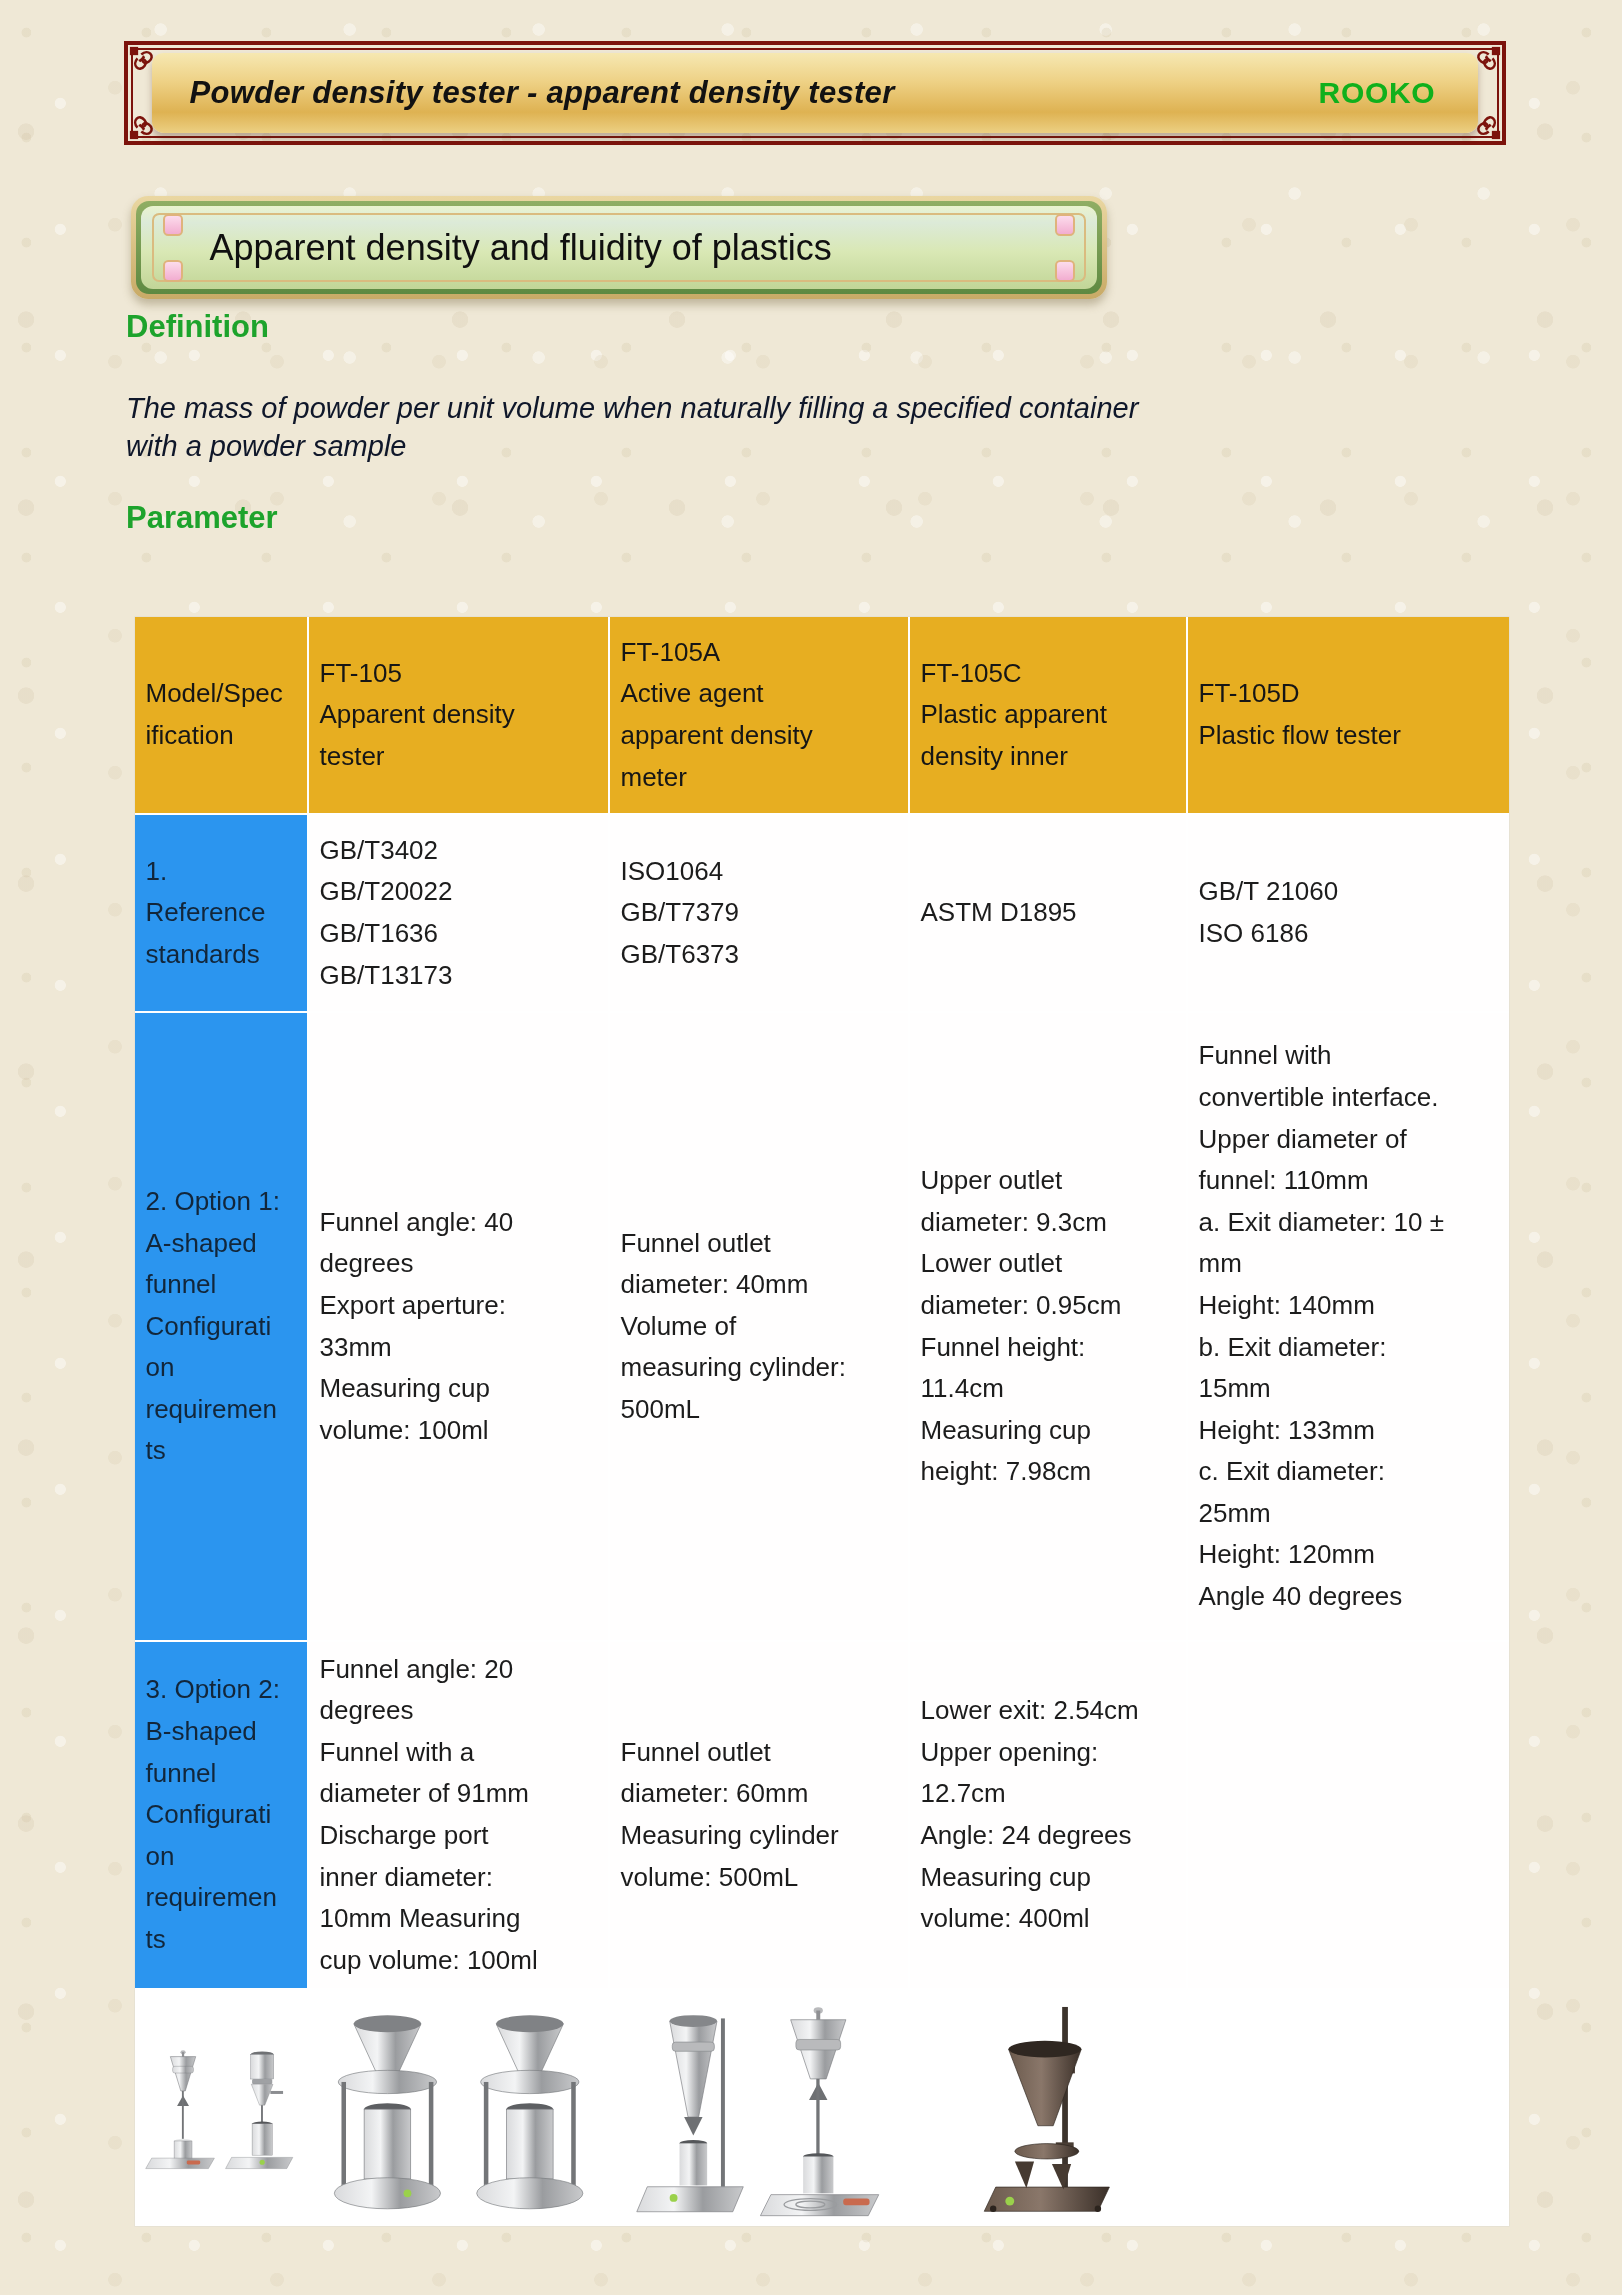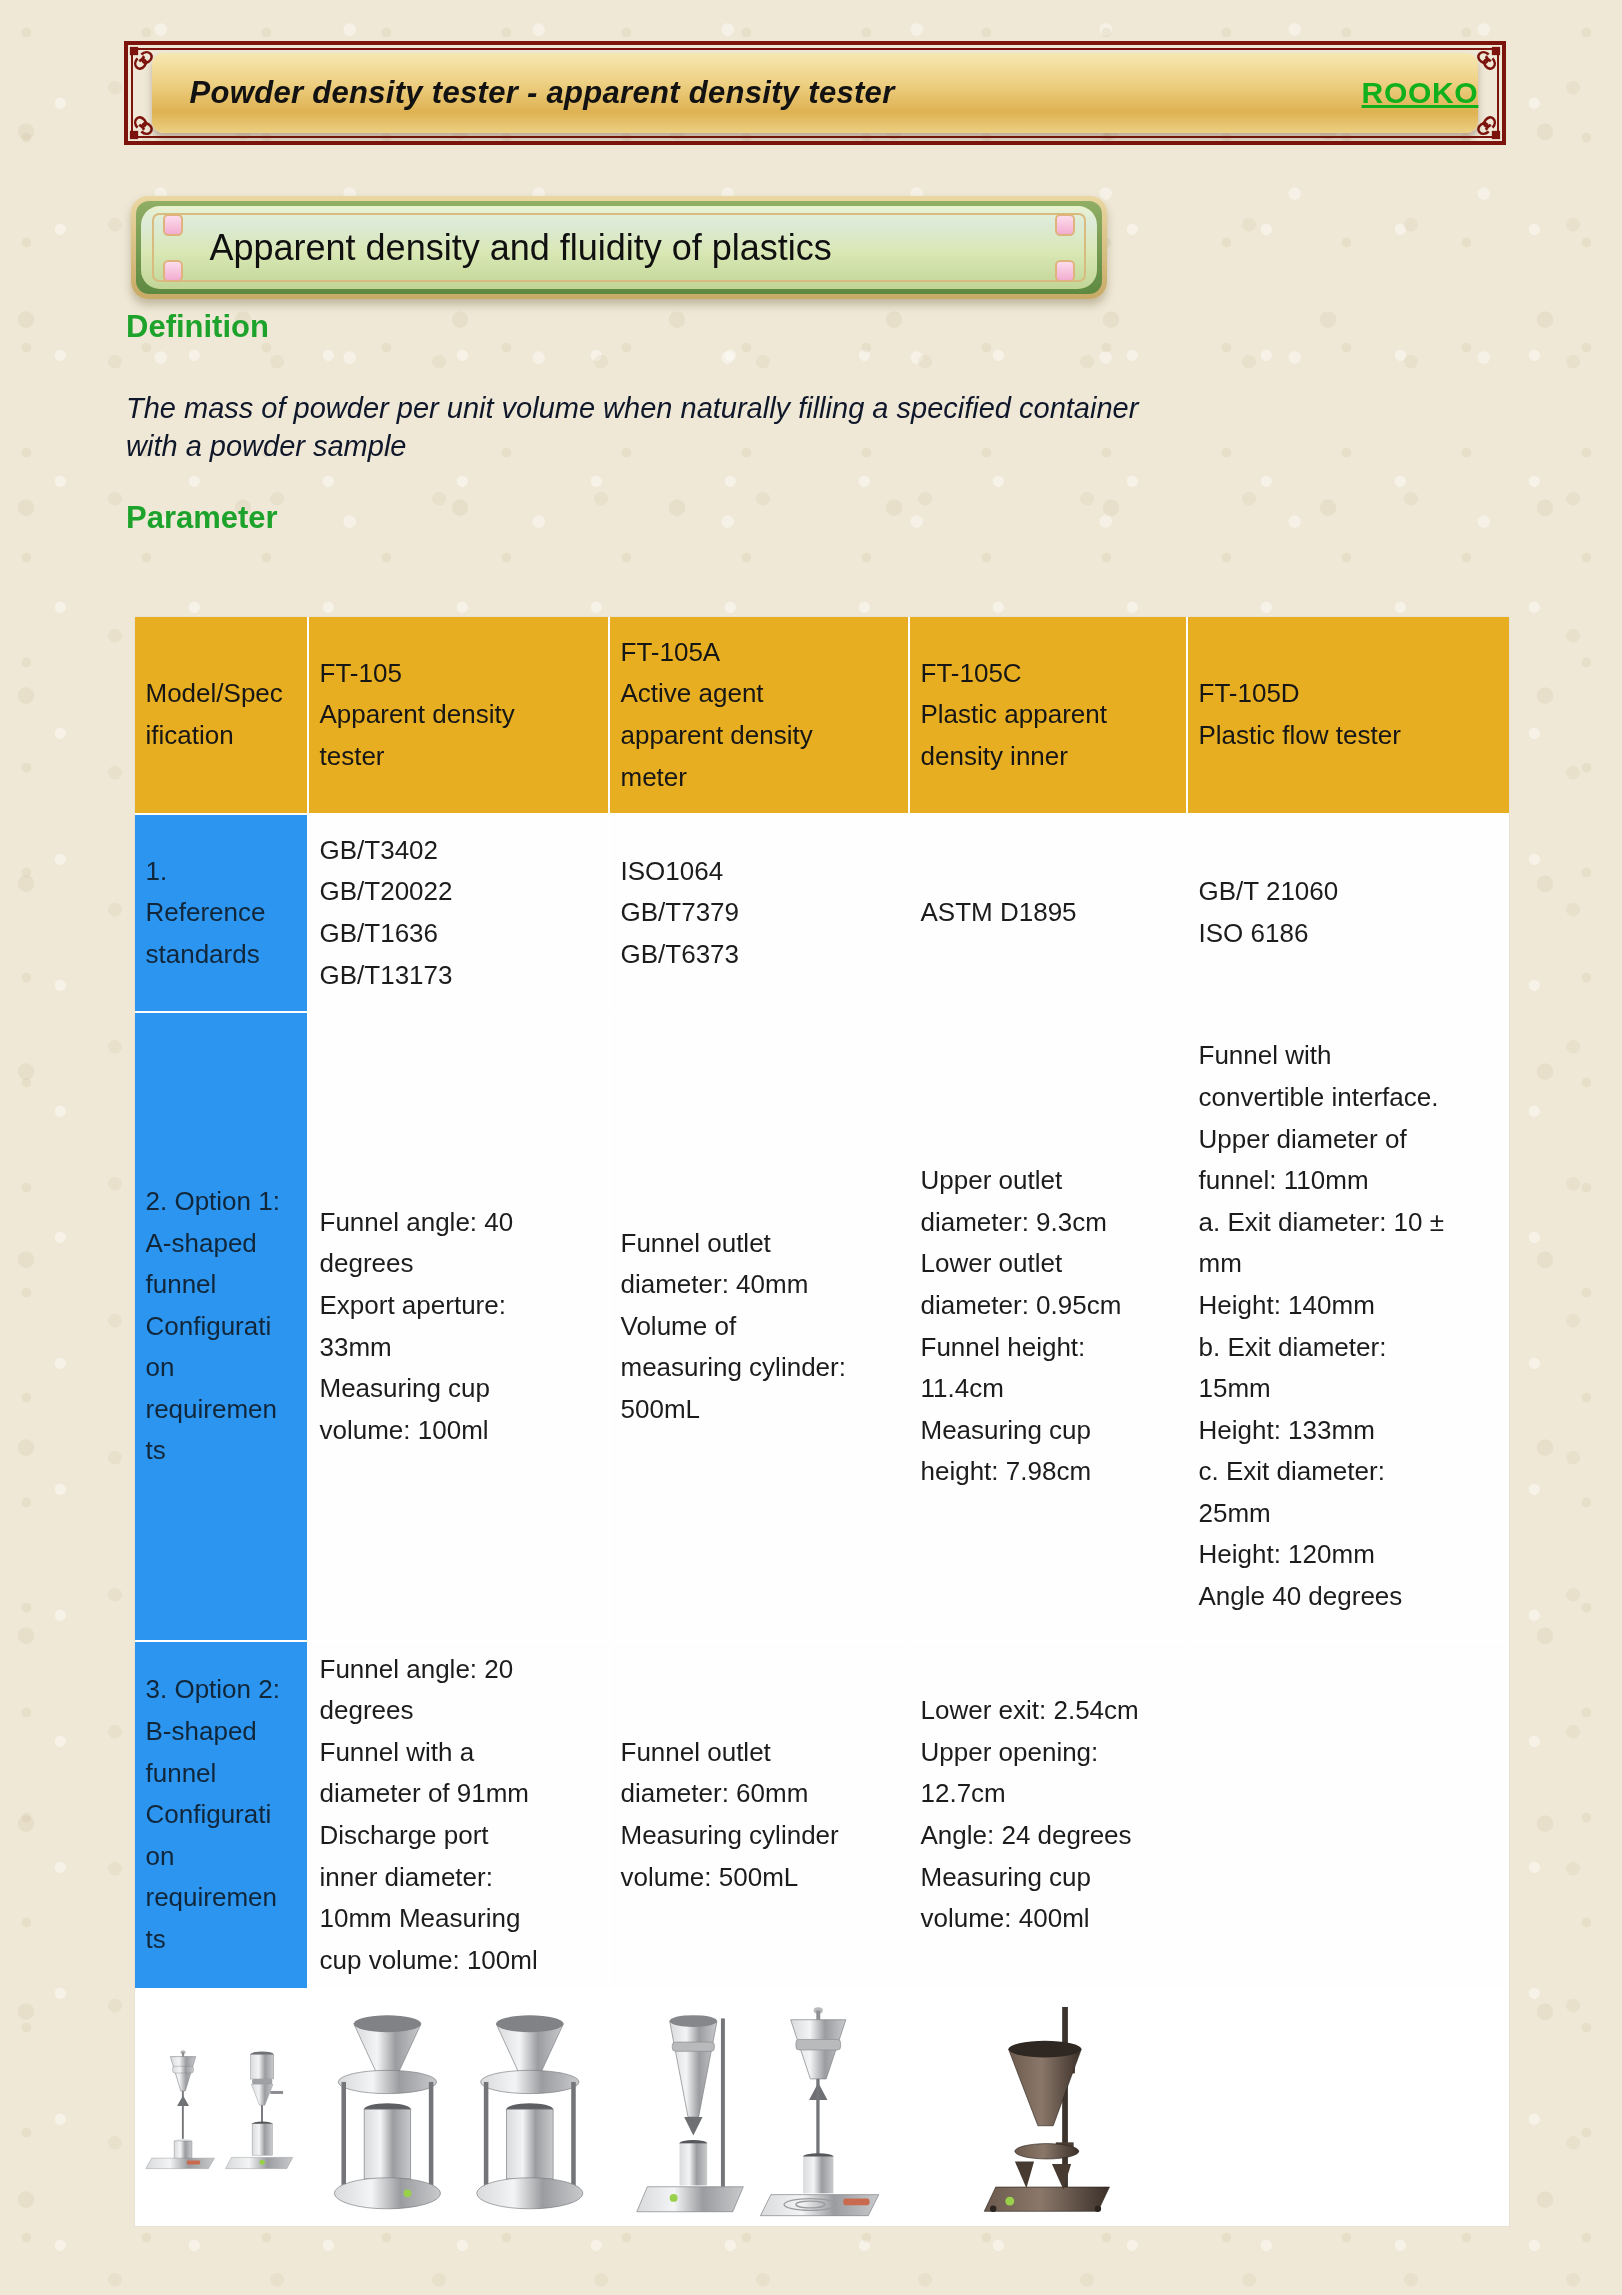--- a/index.html
+++ b/index.html
@@ -25,30 +25,30 @@
   .corner.tr{top:0;right:0;transform:scaleX(-1);}
   .corner.bl{bottom:0;left:0;transform:scaleY(-1);}
   .corner.br{bottom:0;right:0;transform:scale(-1,-1);}
   .gold-banner{position:absolute;top:7.9px;bottom:7.9px;left:23.6px;right:23.6px;
     border-radius:11.8px;
     background:linear-gradient(180deg,#f6e8b2 0%,#eed185 36%,#deb252 74%,#ecd083 100%);
     box-shadow:0 5.2px 7.9px rgba(80,40,20,.30);
     display:flex;align-items:center;}
   .hdr-title{font-size:31px;font-style:italic;font-weight:600;color:#121212;
     padding-left:38px;letter-spacing:0.3px;}
-  .hdr-brand{margin-left:auto;font-size:30px;font-weight:800;
-    color:#10b01c;letter-spacing:0.7px;text-decoration:underline;}
+  .hdr-brand{margin-left:auto;padding-right:43px;font-size:30px;font-weight:800;
+    color:#10b01c;letter-spacing:0.7px;}
   
   .gbanner{position:absolute;left:131px;top:196px;width:976px;height:103px;
     box-sizing:border-box;border-radius:17px;padding:4.6px;
     background:linear-gradient(180deg,#ead7a2,#c8aa66);
     box-shadow:0 5.9px 8.5px rgba(110,95,55,.35);}
   .gb-green{height:100%;border-radius:13px;box-sizing:border-box;padding:5.9px;
     background:linear-gradient(180deg,#90ae64,#5e8941);}
-  .gb-light{position:relative;height:100%;border-radius:19px;
+  .gb-light{position:relative;height:100%;border-radius:12px;
     background:linear-gradient(180deg,#eaf3cf 0%,#dcead8 20%,#d9e8b5 55%,#c2d597 100%);
     display:flex;align-items:center;}
   .gb-outline{position:absolute;inset:6.5px 10.5px;border:2px solid #dabb7f;
     border-radius:7.2px;pointer-events:none;}
   .pin{position:absolute;width:19.6px;height:22px;border-radius:5.2px;
     background:linear-gradient(180deg,#fcdcec,#f2add0);
     border:2px solid #dfb37c;box-sizing:border-box;}
   .pin.tl{left:22px;top:7.9px;} .pin.bl{left:22px;bottom:6.5px;}
   .pin.tr{right:22px;top:7.9px;} .pin.br{right:22px;bottom:6.5px;}
   .gb-title{font-size:36px;font-weight:500;color:#101010;padding-left:68px;position:relative;}

